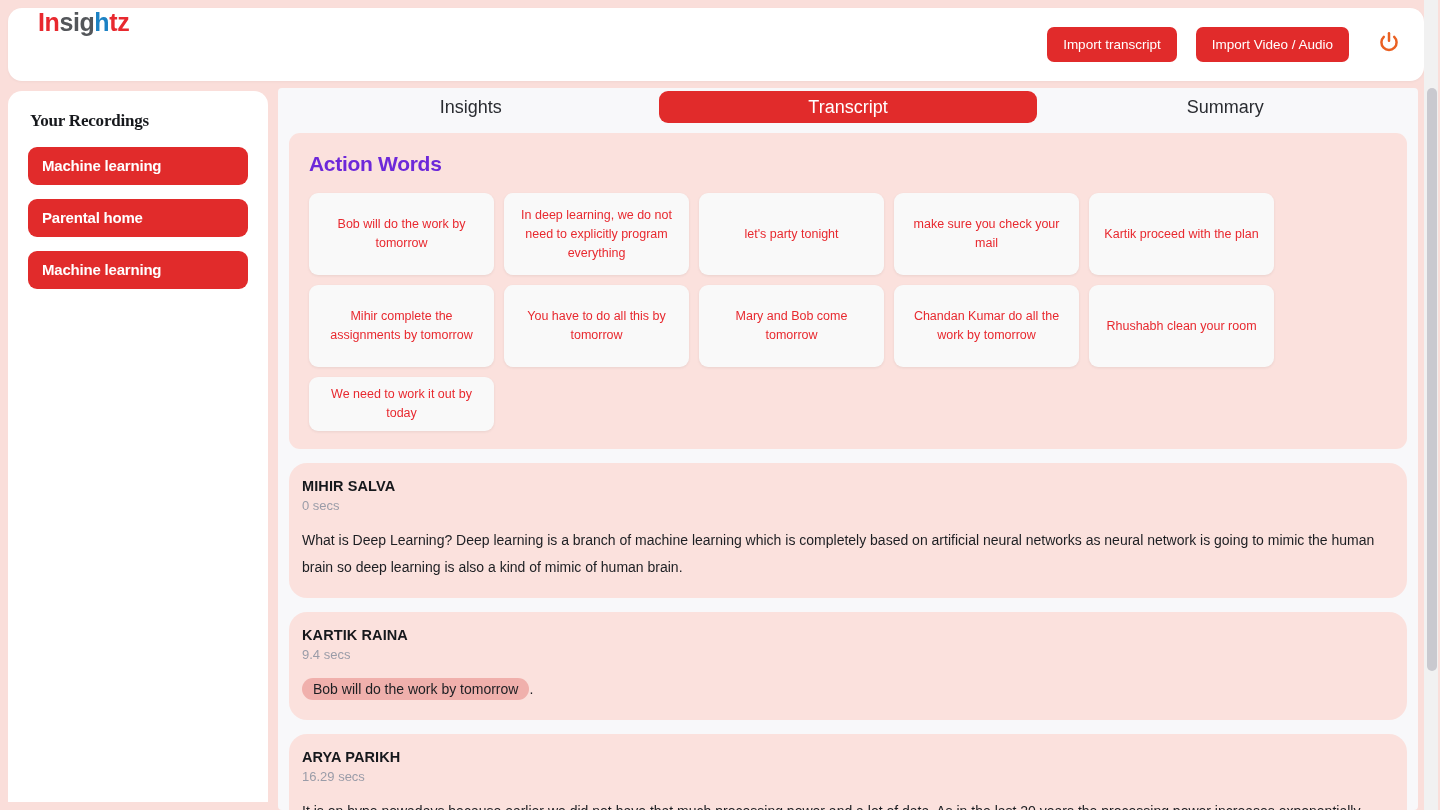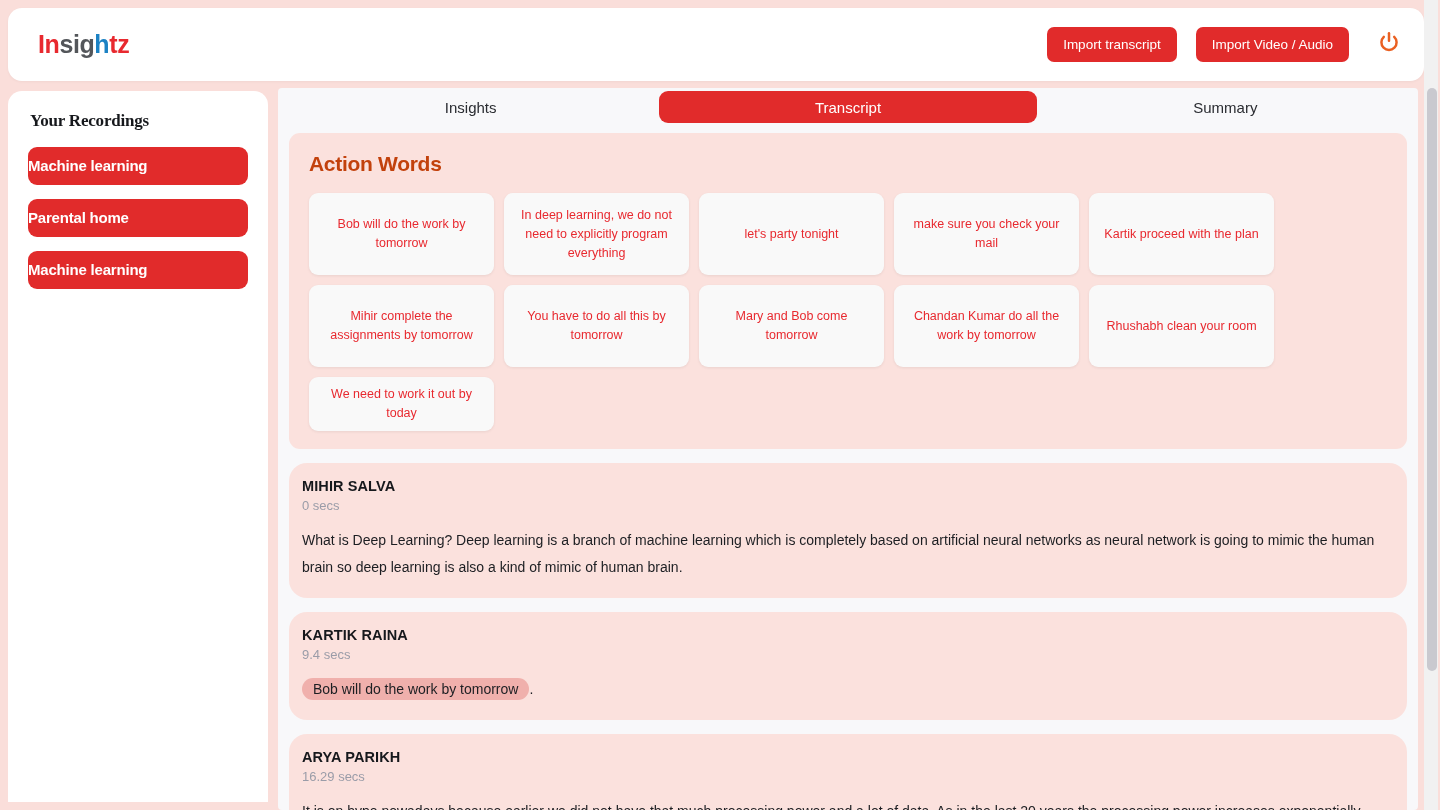--- a/index.html
+++ b/index.html
@@ -19,21 +19,20 @@
   
   #header-bar {
     position: absolute;
     left: 8px;
     top: 8px;
     width: 1416px;
     height: 73px;
     background: #FFFFFF;
     border-radius: 14px;
     display: flex;
-    align-items: center;
     justify-content: space-between;
     padding: 0 18px 0 30px;
     box-shadow: 0 1px 3px rgba(0,0,0,0.04);
   }
 
   #logo {
     font-size: 25px;
     font-weight: bold;
     letter-spacing: -0.4px;
     white-space: nowrap;
@@ -100,21 +99,21 @@
     width: 100%;
     background: #E12B2B;
     color: #FFFFFF;
     border: none;
     border-radius: 9px;
     font-family: "Liberation Sans", sans-serif;
     font-size: 15px;
     font-weight: bold;
     letter-spacing: -0.2px;
     text-align: left;
-    padding: 0 0;
+    padding: 0 14px;
     height: 38px;
     line-height: 38px;
     margin-bottom: 14px;
     cursor: pointer;
     white-space: nowrap;
     overflow: hidden;
   }
 
   
   #main {
@@ -132,21 +131,21 @@
     display: flex;
     height: 38px;
     padding: 3px 4px 0 4px;
   }
 
   .tab {
     flex: 1;
     display: flex;
     align-items: center;
     justify-content: center;
-    font-size: 15px;
+    font-size: 18px;
     color: #2A2C31;
     background: transparent;
     border: none;
     border-radius: 9px;
     font-family: "Liberation Sans", sans-serif;
     height: 32px;
     cursor: pointer;
     white-space: nowrap;
   }
   .tab.active {
@@ -161,21 +160,21 @@
 
   
   #action-words-panel {
     background: #FBE1DD;
     border-radius: 11px;
     padding: 19px 20px 18px 20px;
     margin-bottom: 14px;
   }
 
   #action-words-title {
-    color: #c2410c;
+    color: #6d28d9;
     font-size: 21px;
     font-weight: bold;
     letter-spacing: -0.3px;
     margin-bottom: 17px;
   }
 
   #action-words-grid {
     display: flex;
     flex-wrap: wrap;
     gap: 10px;

